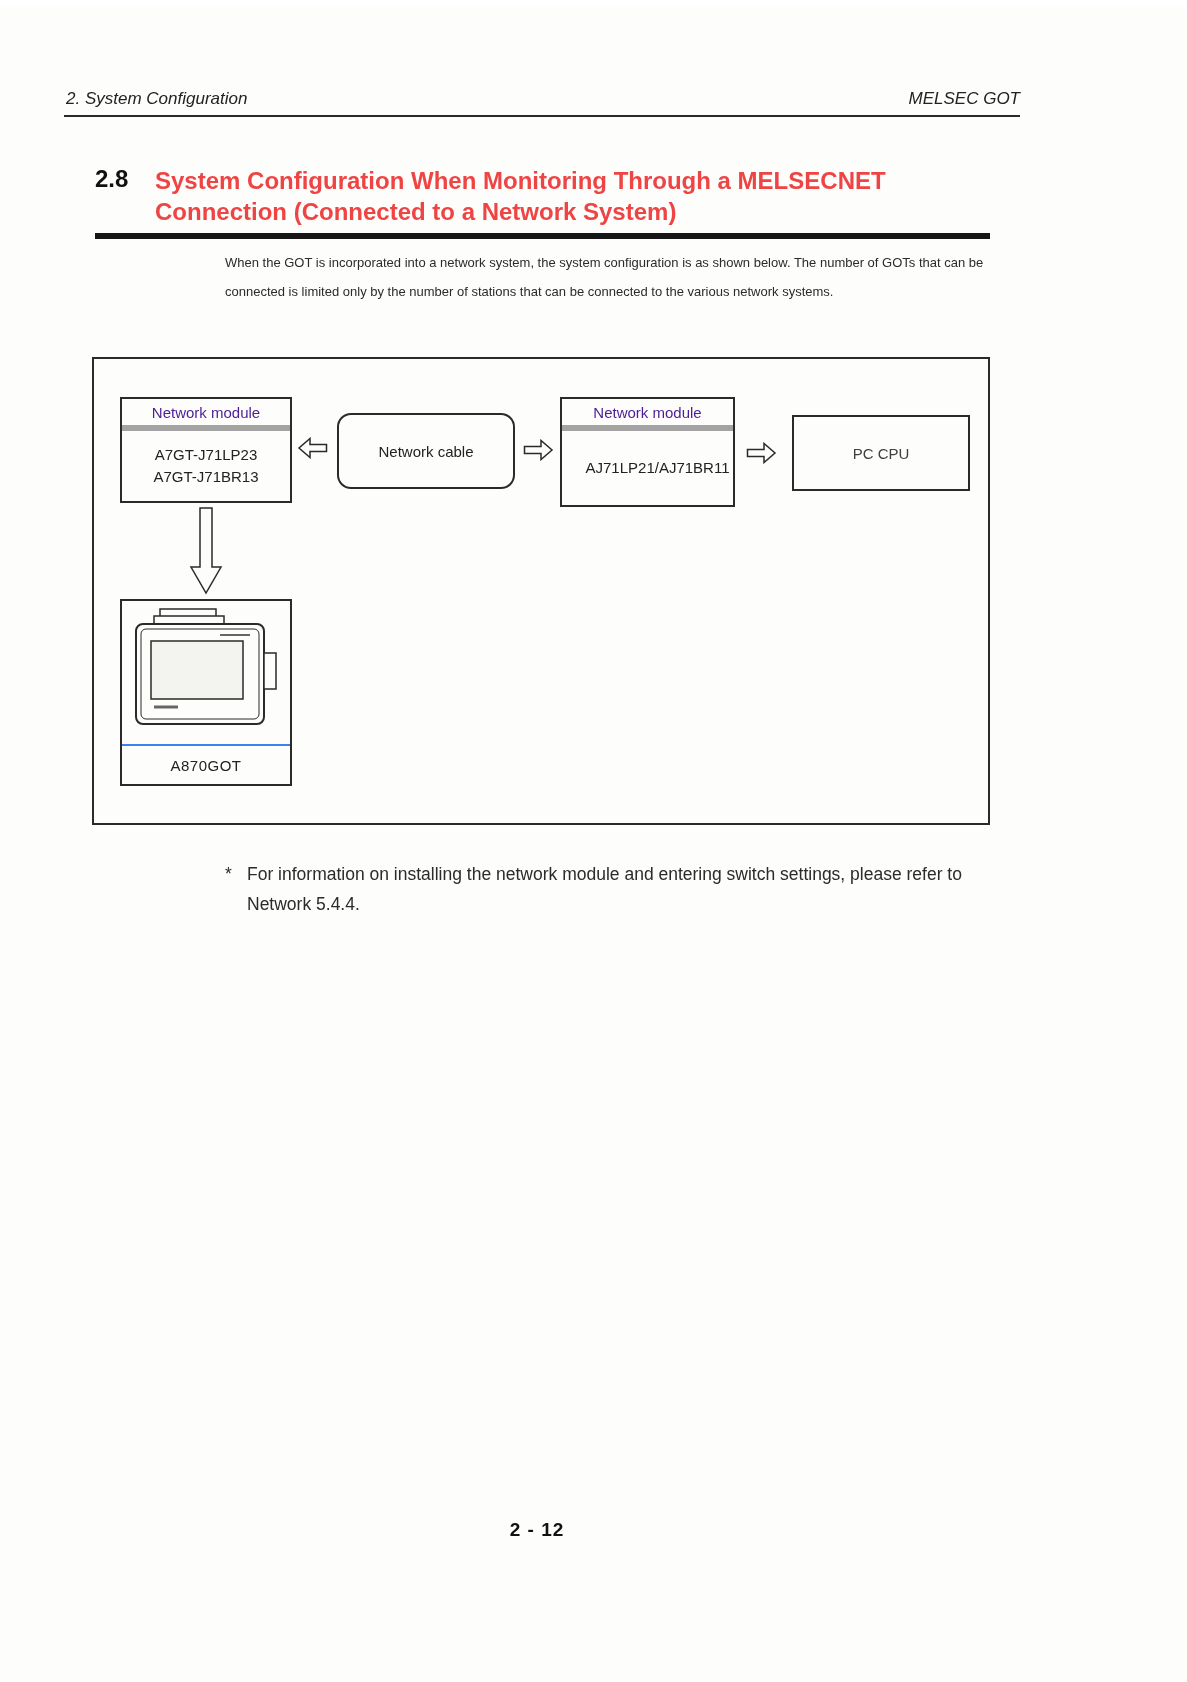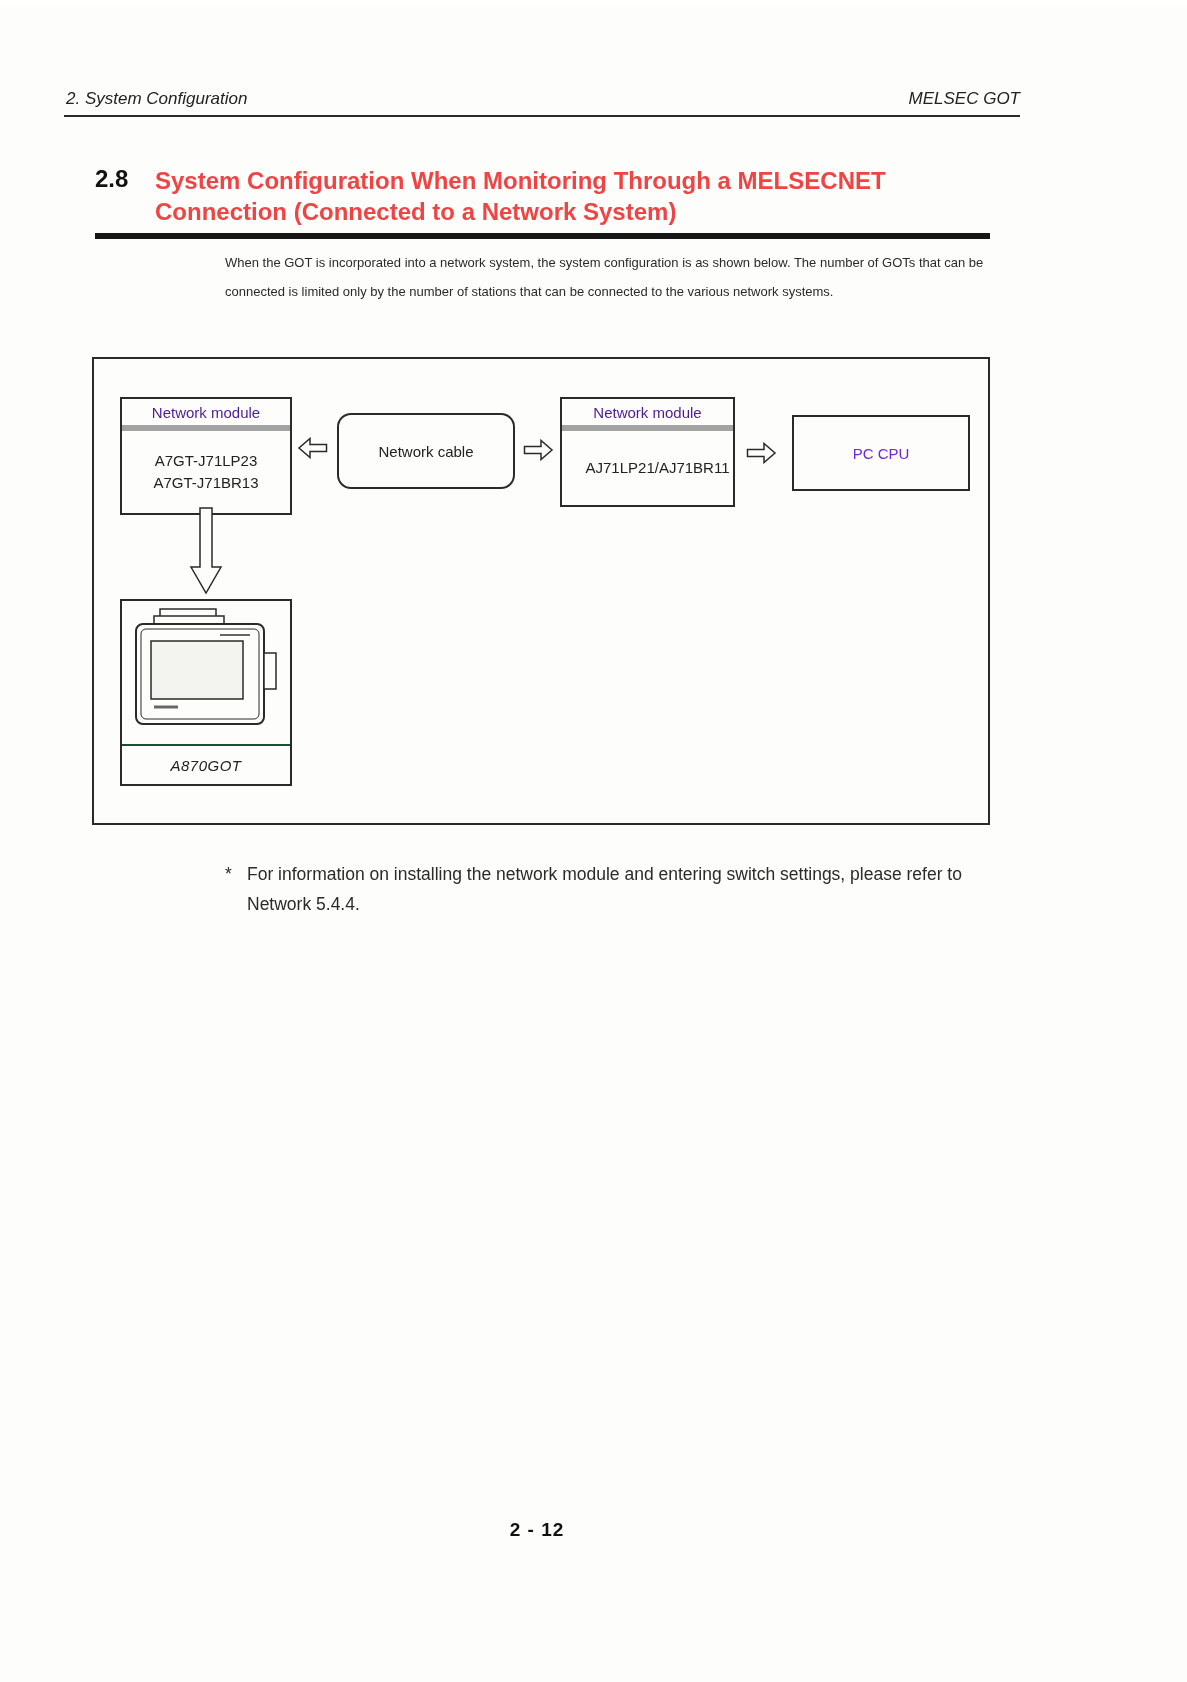--- a/index.html
+++ b/index.html
@@ -25,35 +25,35 @@
   .intro { position:absolute; left:225px; top:242px; width:778px; font-size:13px; line-height:28.5px; color:#2b2b2b; }
 
   
   .diagram { position:absolute; left:92px; top:350px; width:898px; height:468px; border:2px solid #2a2a2a; background:#fdfdfb; }
 
   .dbox { position:absolute; border:2px solid #2a2a2a; background:#fdfdfb; }
   .module-head { height:32px; border-bottom:6px solid #a3a3a3; display:flex; align-items:center; justify-content:center; font-size:15px; color:#4c1d95; }
   .module-body { display:flex; flex-direction:column; align-items:center; justify-content:center; font-size:15px; line-height:22px; color:#222; }
 
   .left-module  { left:26px;  top:38px; width:172px; }
-  .left-module .module-body  { height:82px; }
+  .left-module .module-body  { height:70px; }
   .cable-box    { left:243px; top:54px; width:178px; height:76px; display:flex; align-items:center; justify-content:center; font-size:15px; color:#222;border-radius:14px; }
   .right-module { left:466px; top:38px; width:175px; }
   .right-module .module-body { height:74px;padding-left:20px; }
-  .cpu-box      { left:698px; top:56px; width:178px; height:76px; display:flex; align-items:center; justify-content:center; font-size:15px; color:#6d28d9; }
+  .cpu-box      { left:698px; top:56px; width:178px; height:76px; display:flex; align-items:center; justify-content:center; font-size:15px; color:#404040; }
 
   .arrow { position:absolute; line-height:0; }
   .arrow-left    { left:203px; top:78px; }
   .arrow-right-1 { left:429px; top:80px; }
   .arrow-right-2 { left:652px; top:83px; }
   .arrow-down    { left:95px;  top:148px; }
 
   .got-box { left:26px; top:240px; width:172px; }
   .got-illustration { height:143px; position:relative; line-height:0; }
-  .got-label { height:40px; border-top:2px solid #14532d; display:flex; align-items:center; justify-content:center; font-size:15px; letter-spacing:0.5px; color:#222;font-style:italic; }
+  .got-label { height:40px; border-top:2px solid #3b82f6; display:flex; align-items:center; justify-content:center; font-size:15px; letter-spacing:0.5px; color:#222; }
 
   
   .footnote { position:absolute; left:225px; top:852px; width:800px; display:flex; font-size:17.5px; line-height:30px; color:#2b2b2b; }
   .fn-marker { width:22px; flex:none; }
 
   
   .page-number { position:absolute; left:0; top:1512px; width:1074px; text-align:center; font-size:19px; font-weight:bold; color:#111; letter-spacing:1px; }
 </style>
 </head>
 <body>

